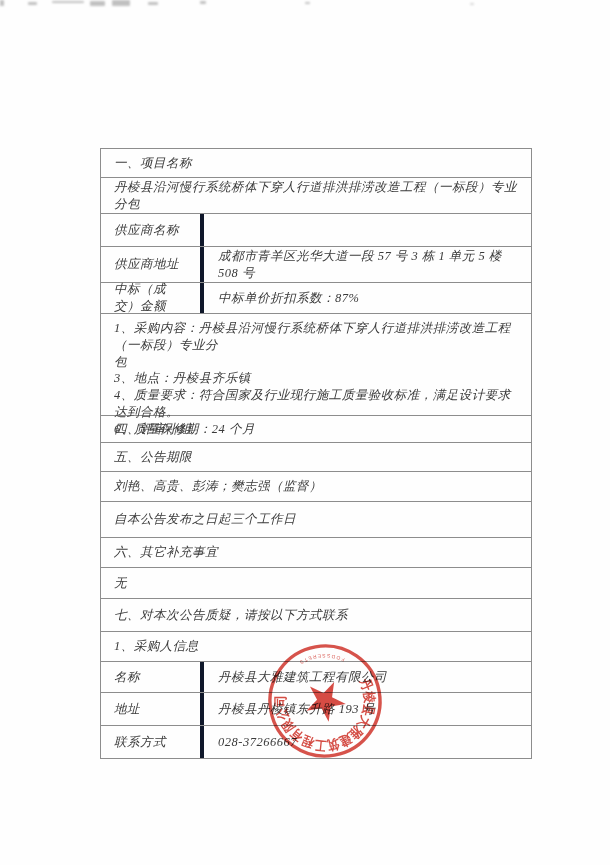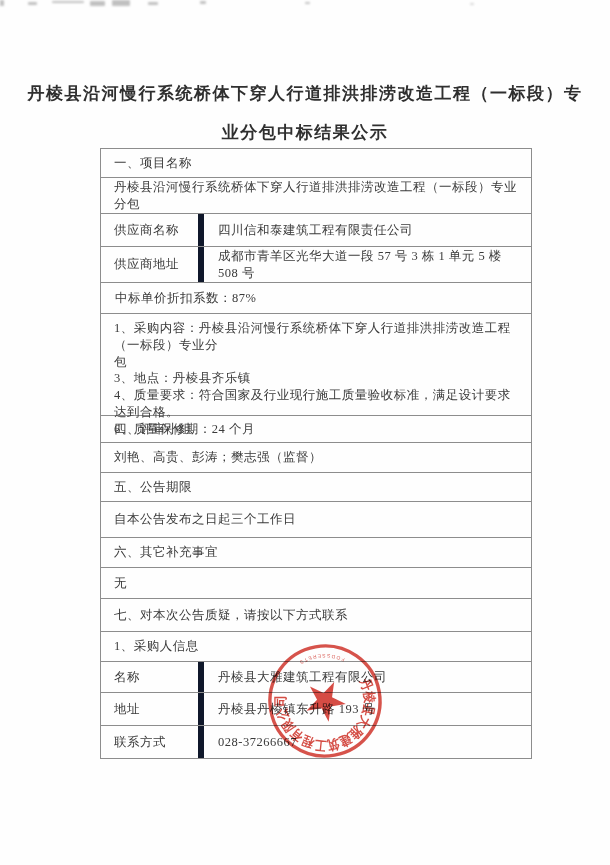--- a/index.html
+++ b/index.html
@@ -15,25 +15,25 @@
     position:absolute;top:74px;left:0;width:610px;
     text-align:center;font-weight:bold;font-size:17px;line-height:39px;
     letter-spacing:1.5px;color:#2f2f2f;
   }
 
   #main-table{
     position:absolute;left:100px;top:148px;width:432px;
     border:1px solid #8d8d8d;box-sizing:border-box;
     font-size:12.5px;letter-spacing:.5px;color:#3a3a3a;
   }
-  .t-row{display:flex;box-sizing:border-box;border-bottom:1px solid #8d8d8d;align-items:stretch;}
+  .t-row{display:flex;box-sizing:border-box;border-bottom:1px solid #8d8d8d;align-items:stretch;font-style:italic;}
   .t-row:last-child{border-bottom:none;}
   .cell{display:flex;align-items:center;box-sizing:border-box;padding:2px 10px 2px 13px;}
   .cell.full{flex:1;}
-  .cell.label{width:103px;flex:0 0 103px;border-right:6px solid #0f172a;}
+  .cell.label{width:103px;flex:0 0 103px;border-right:4px solid #0f172a;}
   .cell.value{flex:1;padding-left:14px;}
   .cell.multiline{flex:1;display:block;padding-top:6px;}
   .mline{line-height:16.8px;}
 
   #seal{
     position:absolute;left:255px;top:631px;width:140px;height:140px;
     mix-blend-mode:multiply;opacity:.93;pointer-events:none;
   }
 </style>
 </head>
@@ -44,60 +44,56 @@
   <div class="smudge" style="left:0;top:0;width:4px;height:6px;"></div>
   <div class="smudge" style="left:28px;top:2px;width:9px;height:3px;"></div>
   <div class="smudge" style="left:52px;top:1px;width:32px;height:2px;"></div>
   <div class="smudge" style="left:90px;top:1px;width:15px;height:5px;"></div>
   <div class="smudge" style="left:112px;top:0;width:18px;height:6px;"></div>
   <div class="smudge" style="left:148px;top:2px;width:10px;height:3px;"></div>
   <div class="smudge" style="left:200px;top:1px;width:6px;height:3px;"></div>
   <div class="smudge" style="left:305px;top:2px;width:5px;height:2px;"></div>
   <div class="smudge" style="left:470px;top:3px;width:4px;height:2px;opacity:.35;"></div>
 
-  <div id="doc-title">
-    <div>丹棱县沿河慢行系统桥体下穿人行道排洪排涝改造工程（一标段）专</div>
-    <div>业分包中标结果公示</div>
-  </div>
 
   <div id="main-table">
       <div class="t-row" style="height: 29px;">
         <div class="cell full">一、项目名称</div>
       </div>
       <div class="t-row" style="height: 36px;">
         <div class="cell full">丹棱县沿河慢行系统桥体下穿人行道排洪排涝改造工程（一标段）专业分包</div>
       </div>
       <div class="t-row" style="height: 33px;">
         <div class="cell label">供应商名称</div>
-        <div class="cell value">四川信和泰建筑工程有限责任公司</div>
       </div>
       <div class="t-row" style="height: 36px;">
         <div class="cell label">供应商地址</div>
         <div class="cell value">成都市青羊区光华大道一段 57 号 3 栋 1 单元 5 楼 508 号</div>
       </div>
       <div class="t-row" style="height: 31px;">
+        <div class="cell label">中标（成交）金额</div>
         <div class="cell value">中标单价折扣系数：87%</div>
       </div>
       <div class="t-row" style="height: 102px;">
         <div class="cell multiline">
           <div class="mline">1、采购内容：丹棱县沿河慢行系统桥体下穿人行道排洪排涝改造工程（一标段）专业分</div>
           <div class="mline">包</div>
           <div class="mline">3、地点：丹棱县齐乐镇</div>
           <div class="mline">4、质量要求：符合国家及行业现行施工质量验收标准，满足设计要求达到合格。</div>
           <div class="mline">6、质量保修期：24 个月</div>
         </div>
       </div>
       <div class="t-row" style="height: 27px;">
         <div class="cell full">四、评审小组</div>
       </div>
+      <div class="t-row" style="height: 29px;">
+        <div class="cell full">五、公告期限</div>
+      </div>
       <div class="t-row" style="height: 30px;">
         <div class="cell full">刘艳、高贵、彭涛；樊志强（监督）</div>
-      </div>
-      <div class="t-row" style="height: 29px;">
-        <div class="cell full">五、公告期限</div>
       </div>
       <div class="t-row" style="height: 36px;">
         <div class="cell full">自本公告发布之日起三个工作日</div>
       </div>
       <div class="t-row" style="height: 30px;">
         <div class="cell full">六、其它补充事宜</div>
       </div>
       <div class="t-row" style="height: 31px;">
         <div class="cell full">无</div>
       </div>

